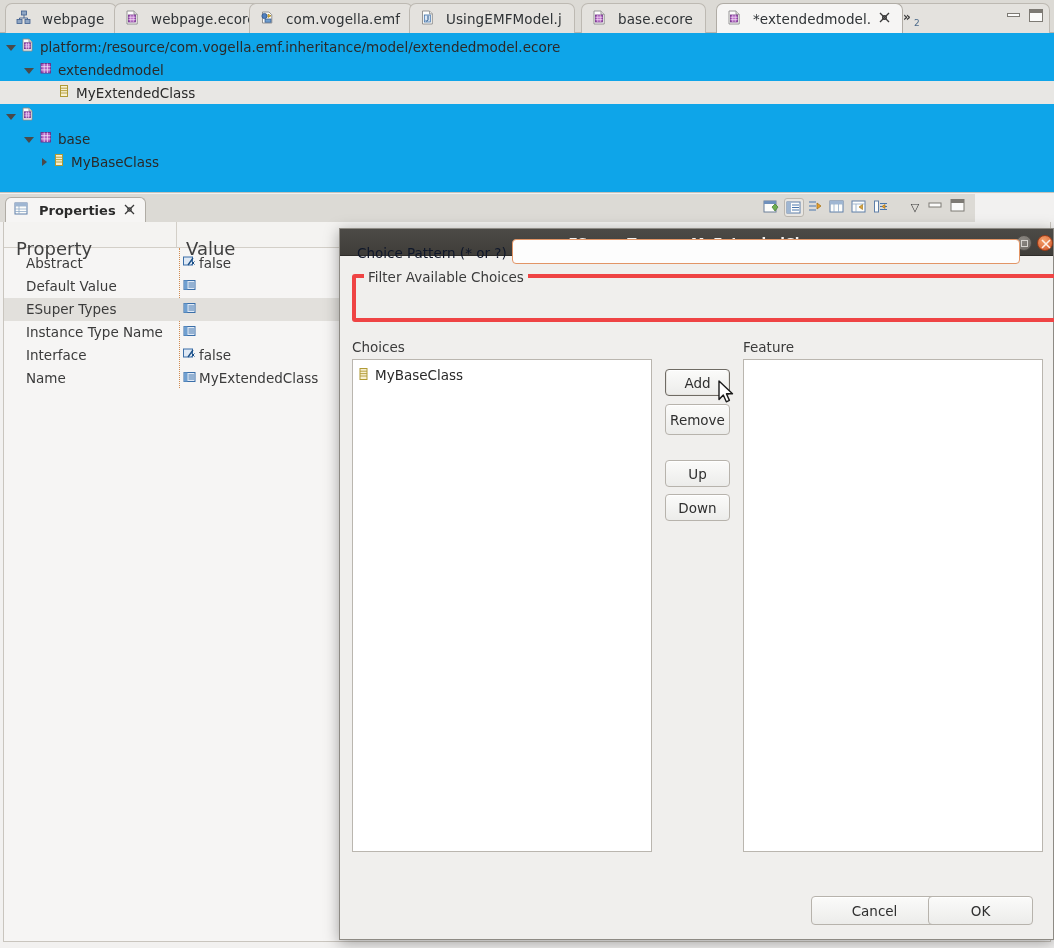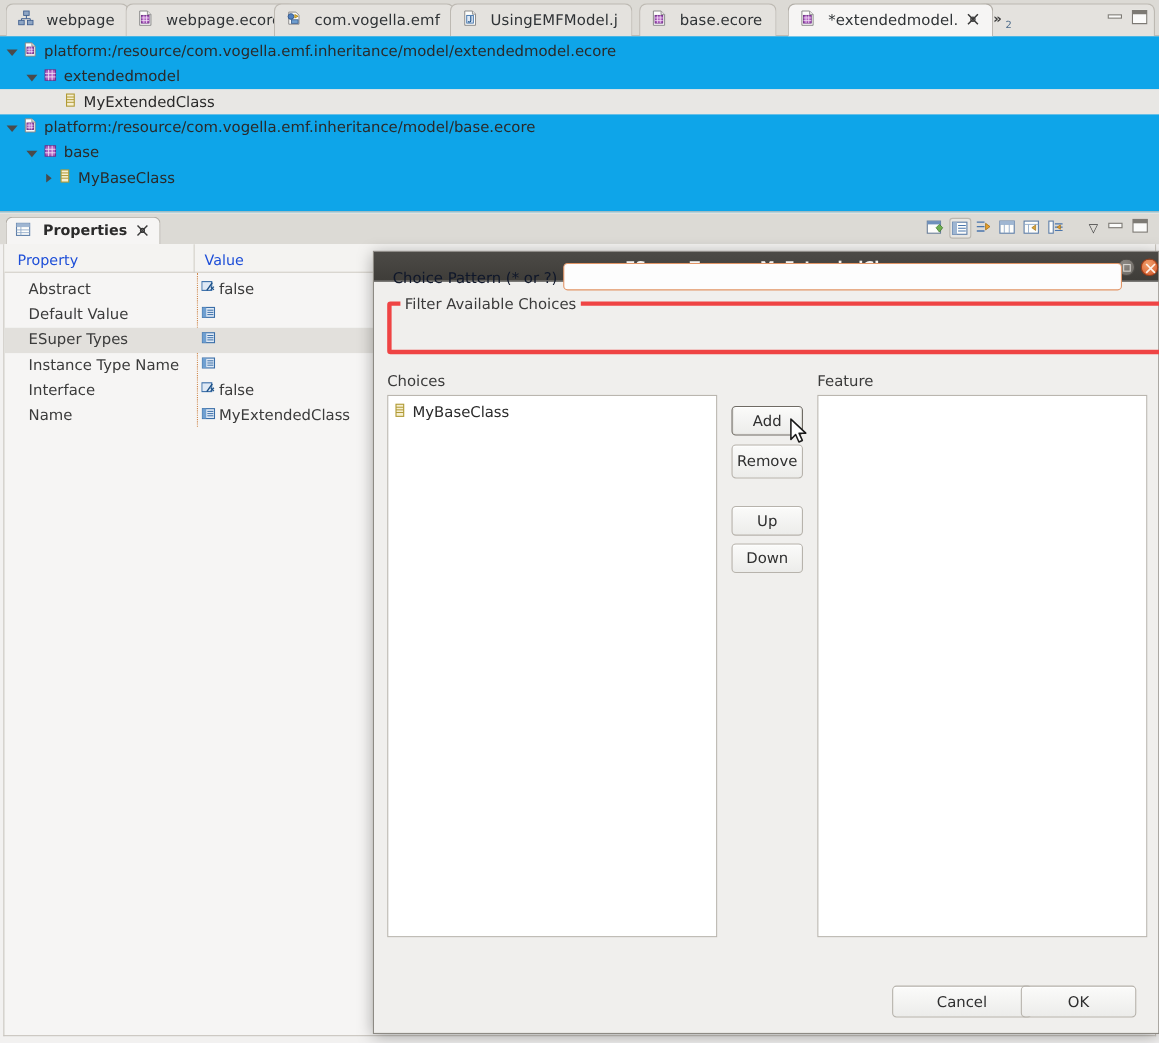--- a/index.html
+++ b/index.html
@@ -105,21 +105,21 @@
     margin-top: 2px;
   }
   .twist.none { border: none; width: 10px; }
   .ticon { flex: none; margin-right: 5px; display: block; }
 
   
   #props-view {
     position: absolute; left: 0; top: 194px; width: 1054px; height: 754px;
   }
   #props-tabrow {
-    position: absolute; left: 0; top: 0; width: 1054px; height: 28px;
+    position: absolute; left: 0; top: 0; width: 975px; height: 28px;
     background: #dcdad5;
   }
   #props-tab {
     position: absolute; left: 5px; top: 3px; height: 25px;
     display: flex; align-items: center; gap: 6px;
     padding: 0 10px 0 8px;
     background: #f6f5f4;
     border: 1px solid #b0aca5; border-bottom: none;
     border-radius: 6px 6px 0 0;
     font-size: 13px; font-weight: bold; color: #2b2b2b;
@@ -136,22 +136,22 @@
     background: #f6f5f4;
     border: 1px solid #c9c5be;
     border-top: none;
   }
   #props-header {
     position: absolute; left: 0; top: 0; width: 1046px; height: 26px;
     background: #f4f3f1;
     border-bottom: 1px solid #d3cfc8;
   }
   #props-header .hcell {
-    position: absolute; top: 8px;
-    font-size: 13px; color: #1d4ed8;
+    position: absolute; top: 16px;
+    font-size: 18px; color: #404040;
   }
   #hsplit { position: absolute; left: 172px; top: 0; width: 1px; height: 26px; background: #d3cfc8; }
   .prow {
     position: absolute; left: 0; width: 1046px; height: 23px;
     display: flex; align-items: center;
     font-size: 13.5px; color: #3b3b3b;
   }
   .prow.sel { background: #e2e0dc; }
   .pname { position: absolute; left: 22px; top: 3px; }
   .pval {
@@ -394,21 +394,20 @@
     <div class="trow" style="top:71px; padding-left:6px;">
       <span class="twist open"></span>
       <span class="ticon">
         <svg width="14" height="14" viewBox="0 0 14 14">
           <path d="M2 1h6l3 3v9H2z" fill="#fdfdfb" stroke="#8a8a8a" stroke-width="0.9"></path>
           <path d="M8 1v3h3" fill="#e8e8e4" stroke="#8a8a8a" stroke-width="0.8"></path>
           <rect x="3.5" y="4.8" width="6" height="6" fill="#b05fc2" stroke="#6e2f86" stroke-width="0.8"></rect>
           <path d="M5.5 4.8v6M7.5 4.8v6M3.5 6.8h6M3.5 8.8h6" stroke="#f3e3f7" stroke-width="0.6"></path>
         </svg>
       </span>
-      <span>platform:/resource/com.vogella.emf.inheritance/model/base.ecore</span>
     </div>
 
     <div class="trow" style="top:94px; padding-left:24px;">
       <span class="twist open"></span>
       <span class="ticon">
         <svg width="14" height="14" viewBox="0 0 14 14">
           <rect x="2" y="2.5" width="9.5" height="9.5" fill="#b05fc2" stroke="#6e2f86" stroke-width="0.9"></rect>
           <path d="M5.2 2.5v9.5M8.4 2.5v9.5M2 5.7h9.5M2 8.9h9.5" stroke="#f3e3f7" stroke-width="0.8"></path>
         </svg>
       </span>

